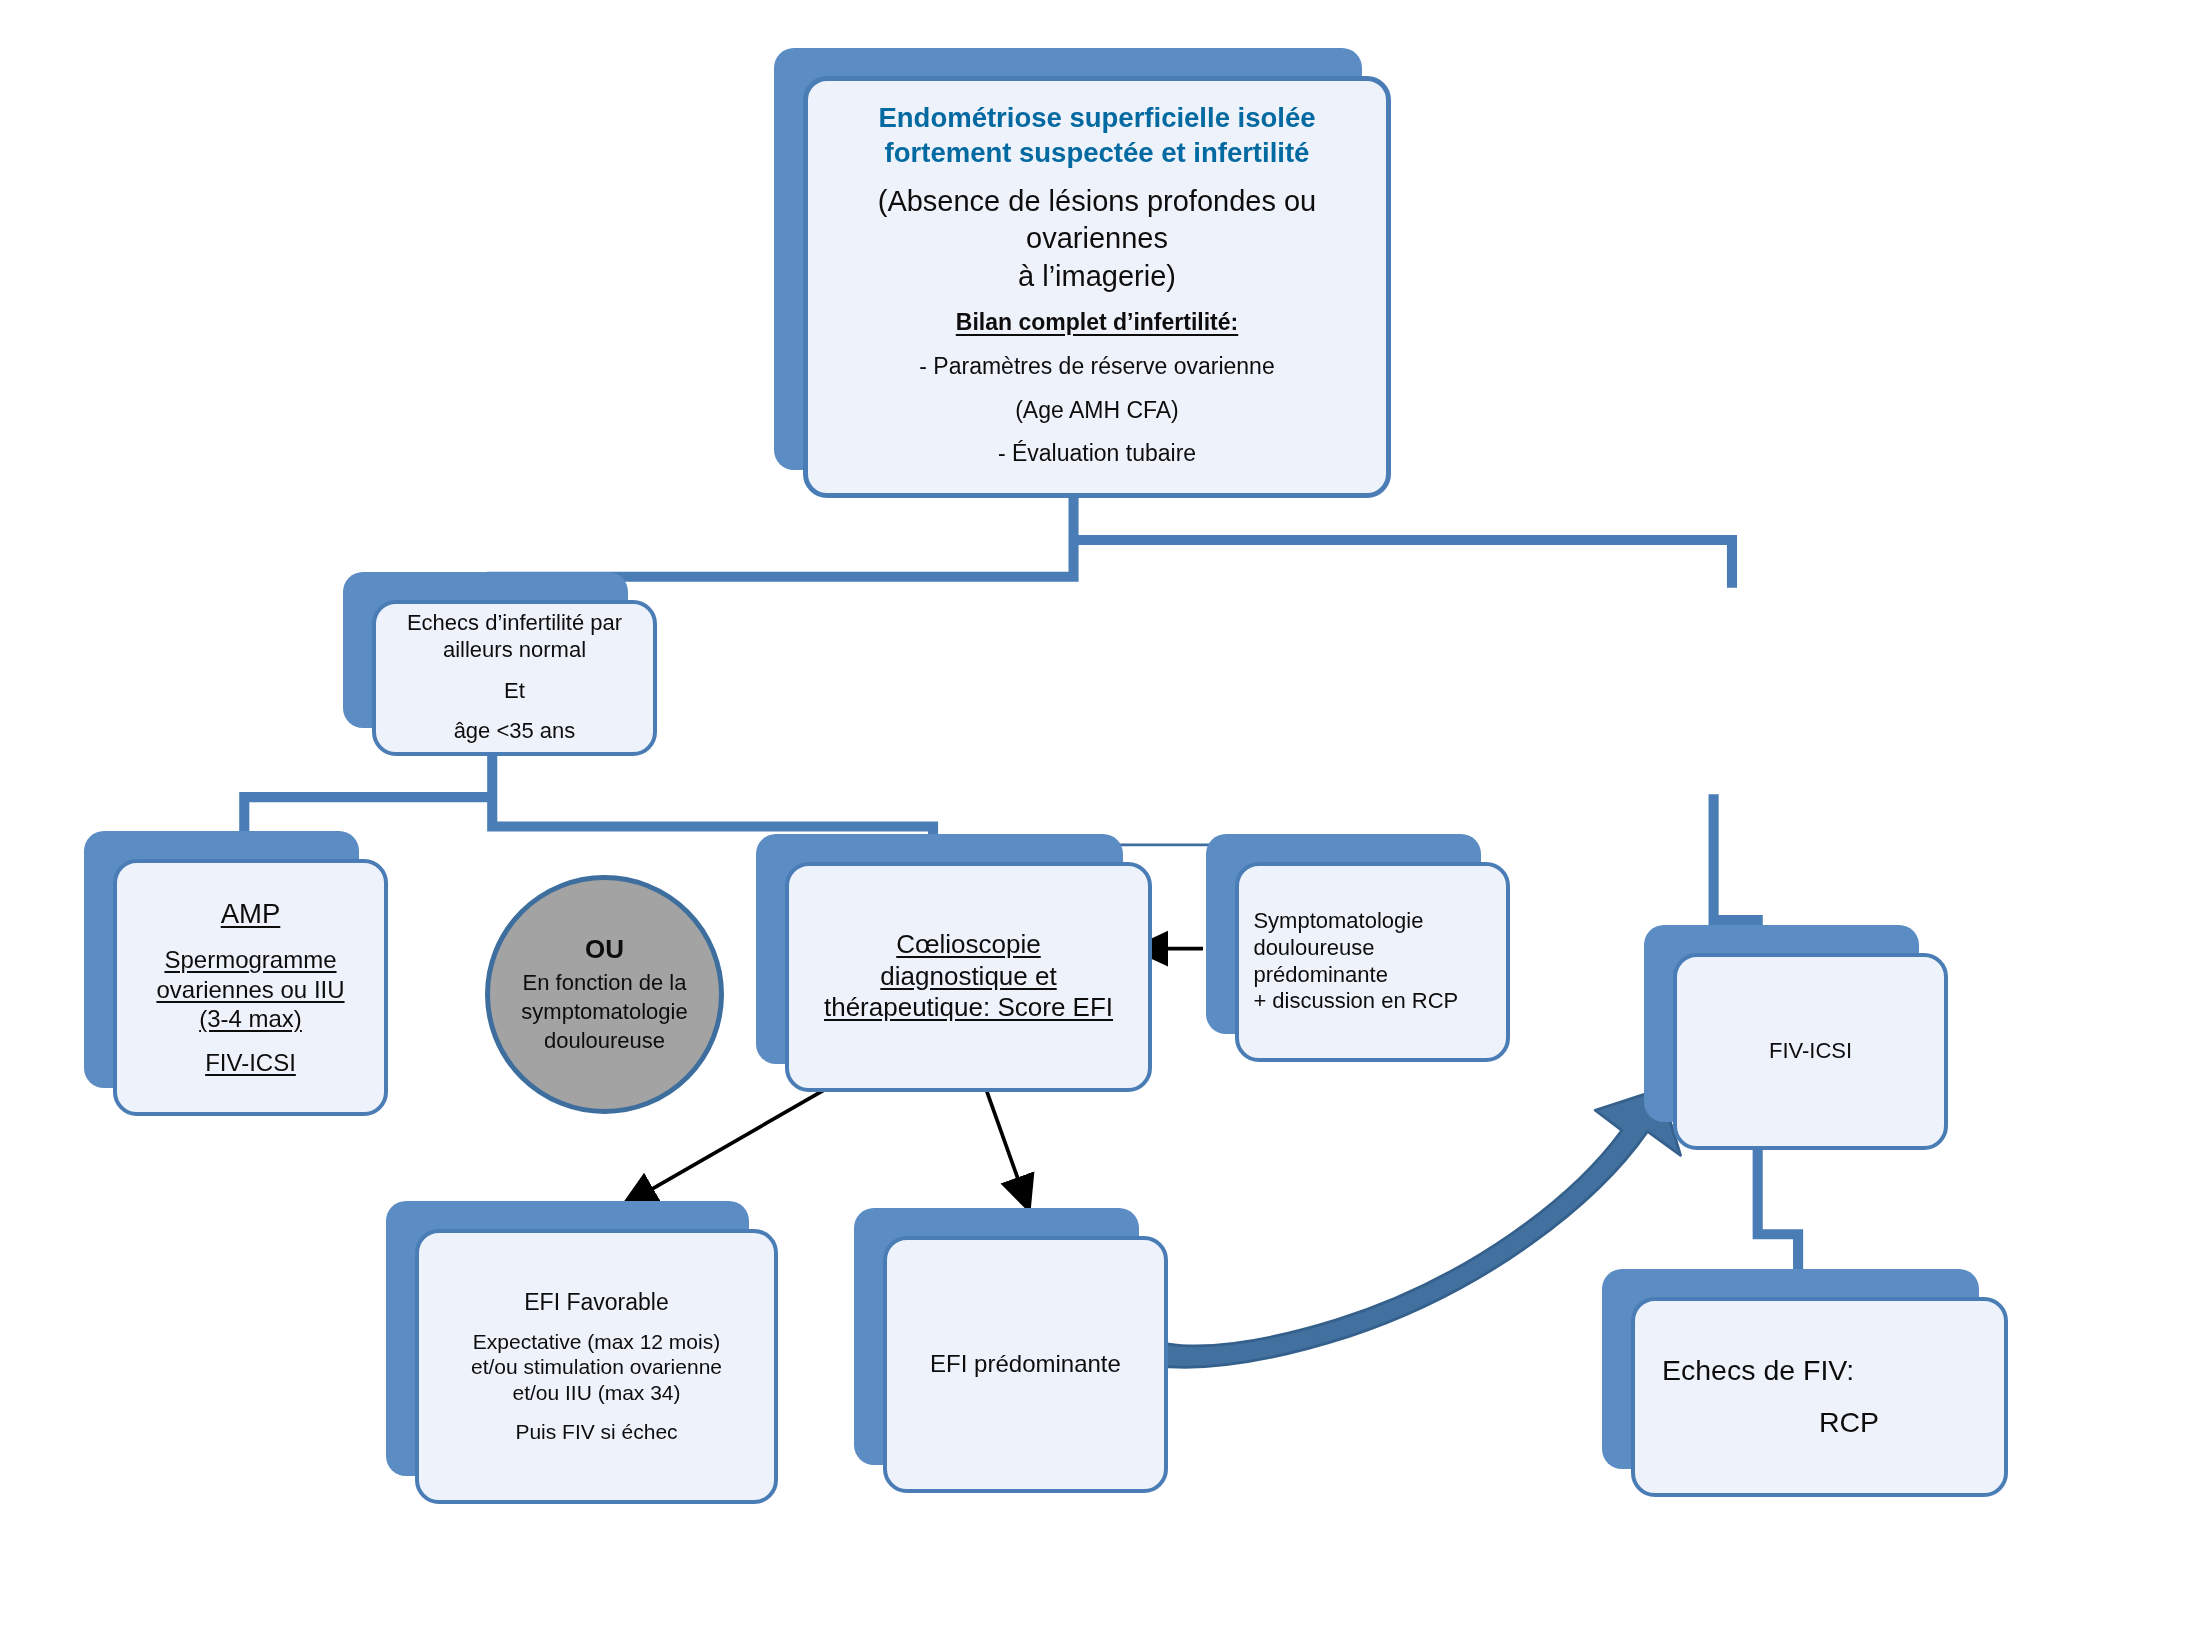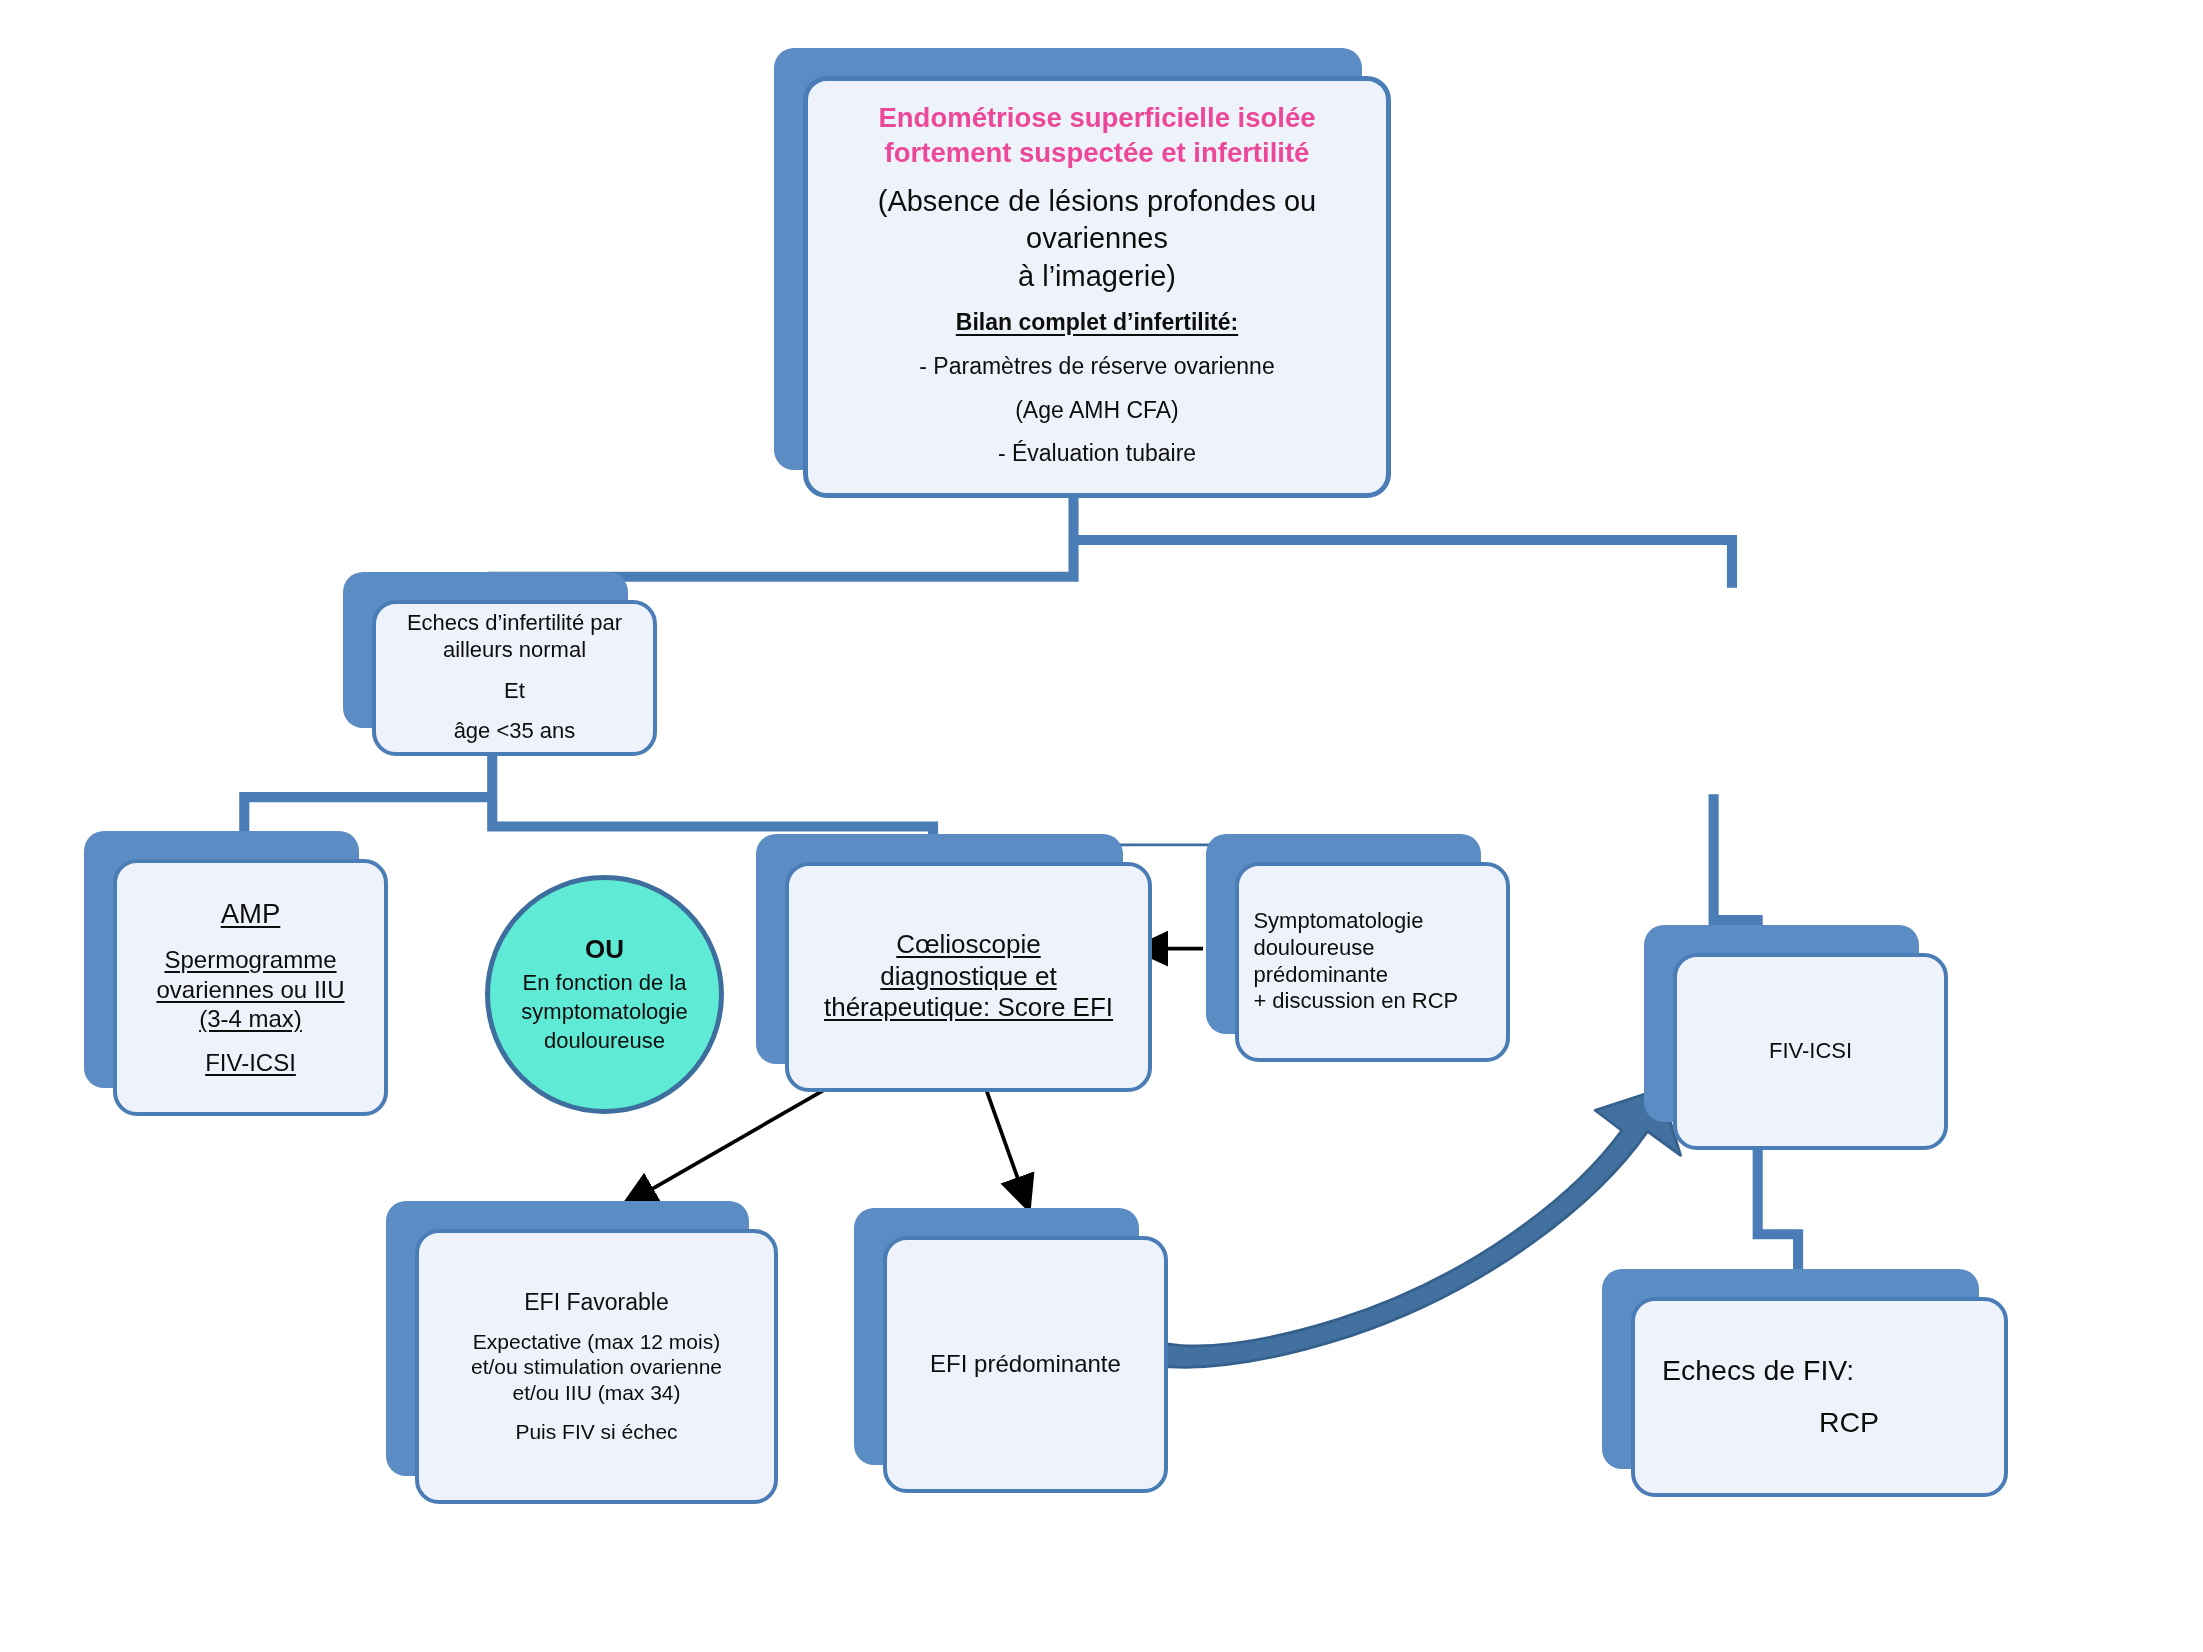--- a/index.html
+++ b/index.html
@@ -29,40 +29,40 @@
   }
   .node.big .card{border-width:5.5px;}
   .line{display:block;width:100%;text-align:center;line-height:1.22;}
   .line.ul{text-decoration:underline;text-underline-offset:2.8px;}
   .line.left{text-align:left;}
   .gap{height:.62em;}
 
   
   .ellipse{
     position:absolute;border:5.5px solid #3d6e9e;border-radius:50%;
-    background:#5eead4;box-sizing:border-box;
+    background:#a3a3a3;box-sizing:border-box;
     display:flex;flex-direction:column;align-items:center;justify-content:center;
     padding:0 24px;color:#0d0d0d;
   }
 
   
   #n-top      {left:774px; top:48px;  width:588px; height:422px;}
   #n-left     {left:343px; top:572px; width:285px; height:156px;}
   #n-right    {left:1581px;top:563px; width:294px; height:230px;}
   #n-amp      {left:84px;  top:831px; width:275px; height:257px;}
   #n-coelio   {left:756px; top:834px; width:367px; height:230px;}
   #n-sympto   {left:1206px;top:834px; width:275px; height:200px;}
   #n-efifav   {left:386px; top:1201px;width:363px; height:275px;}
   #n-efidef   {left:854px; top:1208px;width:285px; height:257px;}
   #n-fivicsi  {left:1644px;top:925px;width:275px; height:197px;}
   #n-echecs   {left:1602px;top:1269px;width:377px; height:200px;}
   #n-ou       {left:485px; top:875px; width:239px; height:239px;}
 
   #n-top .body{padding-top:13px;}
-  #n-top .title{color:#ec4899;font-weight:bold;font-size:27.5px;line-height:1.2;margin-bottom:14.7px;}
+  #n-top .title{color:#0369a1;font-weight:bold;font-size:27.5px;line-height:1.2;margin-bottom:14.7px;}
   #n-top .sub{font-size:29px;line-height:1.28;}
   #n-top .hdr{font-size:23px;font-weight:bold;text-decoration:underline;text-underline-offset:3.7px;margin:13px 0 9.2px;}
   #n-top .item{font-size:23px;line-height:1.9;}
 
   #n-left .body{font-size:22px;}
   #n-right .body{font-size:22px;}
   #n-amp .body{font-size:24px;}
   #n-amp .hdr{font-size:27.5px;}
   #n-coelio .body{font-size:26px;}
   #n-sympto .body{font-size:22px;align-items:flex-start;padding-left:18.4px;}

